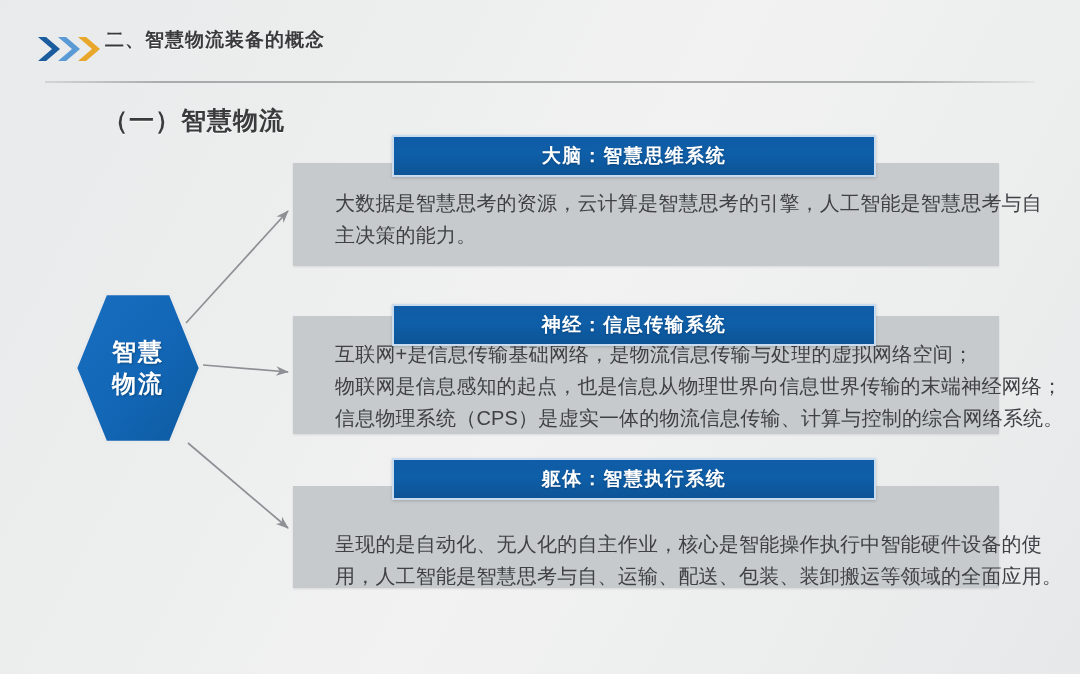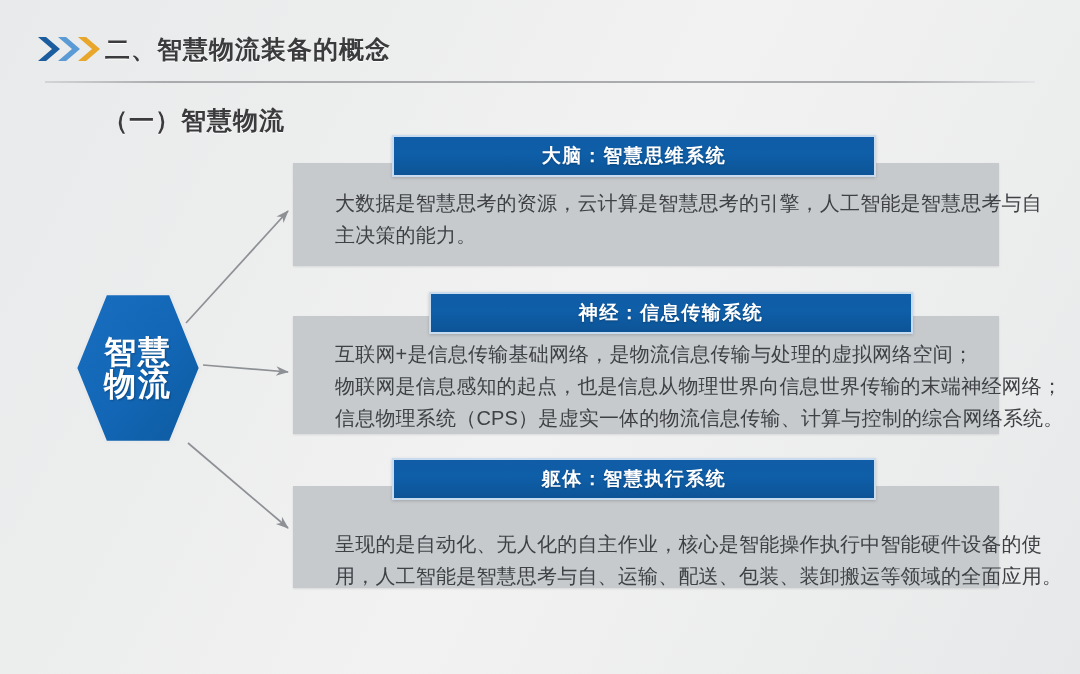--- a/index.html
+++ b/index.html
@@ -36,22 +36,22 @@
     position: absolute;
     left: 36px;
     top: 33px;
     width: 68px;
     height: 32px;
   }
 
   .header-title {
     position: absolute;
     left: 105px;
-    top: 33px;
-    font-size: 25px;
+    top: 24px;
+    font-size: 19px;
     font-weight: bold;
     color: #3b3b3d;
     letter-spacing: 1px;
     line-height: 32px;
     white-space: nowrap;
     text-shadow: 0 1px 0 rgba(255,255,255,0.85);
   }
 
   .header-rule {
     position: absolute;
@@ -89,21 +89,21 @@
     position: absolute;
     left: 0;
     top: 0;
     width: 128px;
     height: 152px;
     display: flex;
     flex-direction: column;
     align-items: center;
     justify-content: center;
     color: #ffffff;
-    font-size: 32px;
+    font-size: 24px;
     font-weight: bold;
     line-height: 32px;
     letter-spacing: 2px;
     text-shadow: 1px 1px 2px rgba(0,0,0,0.28);
     pointer-events: none;
   }
 
   
   .arrows {
     position: absolute;
@@ -165,21 +165,21 @@
 
   
   #block-1 { left: 293px; top: 135px; width: 706px; height: 131px; }
   #block-1 .block-body { top: 28px; height: 103px; }
   #block-1 .block-header { top: 0; justify-content: center; }
   #block-1 .block-body-text { top: 52px; }
 
   
   #block-2 { left: 293px; top: 288px; width: 706px; height: 146px; }
   #block-2 .block-body { top: 28px; height: 118px; }
-  #block-2 .block-header { top: 4px; margin-left: 37px; }
+  #block-2 .block-header { top: 16px; }
   #block-2 .block-body-text { top: 50px; }
 
   
   #block-3 { left: 293px; top: 458px; width: 706px; height: 130px; }
   #block-3 .block-body { top: 28px; height: 102px; }
   #block-3 .block-header { top: 0; }
   #block-3 .block-body-text { top: 52px; margin-top: 18px; }
 </style>
 </head>
 <body>

